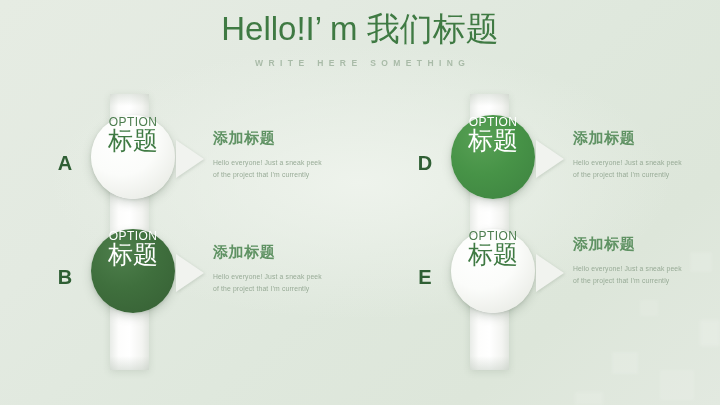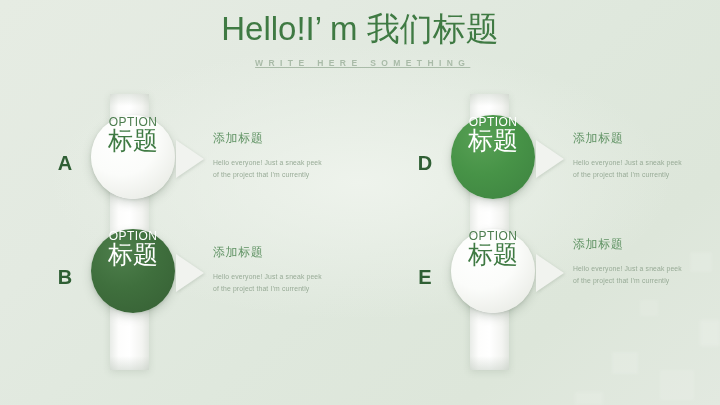--- a/index.html
+++ b/index.html
@@ -57,21 +57,20 @@
     white-space: pre;
   }
   .subtitle {
     margin-top: 7px;
     font-size: 8.5px;
     line-height: 12px;
     color: #a9bba8;
     letter-spacing: 5.4px;
     font-weight: 700;
     text-indent: 5.4px;
-    text-decoration: underline;
   }
 
   
   .col { position: absolute; top: 0; width: 360px; height: 405px; }
   .col-left  { left: 0; }
   .col-right { left: 360px; }
 
   
   .ribbon {
     position: absolute;
@@ -142,24 +141,24 @@
     top: 30px;
     width: 0; height: 0;
     border-top: 19px solid transparent;
     border-bottom: 19px solid transparent;
     border-left: 28px solid #f1f3ef;
     filter: drop-shadow(1px 1px 1.5px rgba(120,140,120,0.26));
   }
 
   .text-block { position: absolute; left: 213px; top: 18px; width: 140px; }
   .heading {
-    font-size: 12px;
+    font-size: 15px;
     line-height: 20px;
     color: #5f9263;
-    font-weight: 400;
+    font-weight: 700;
     letter-spacing: 0.6px;
   }
   .body-line {
     font-size: 6.8px;
     line-height: 11.5px;
     color: #98ab97;
     letter-spacing: 0.15px;
     white-space: nowrap;
   }
   .body-lines { margin-top: 9px; }

